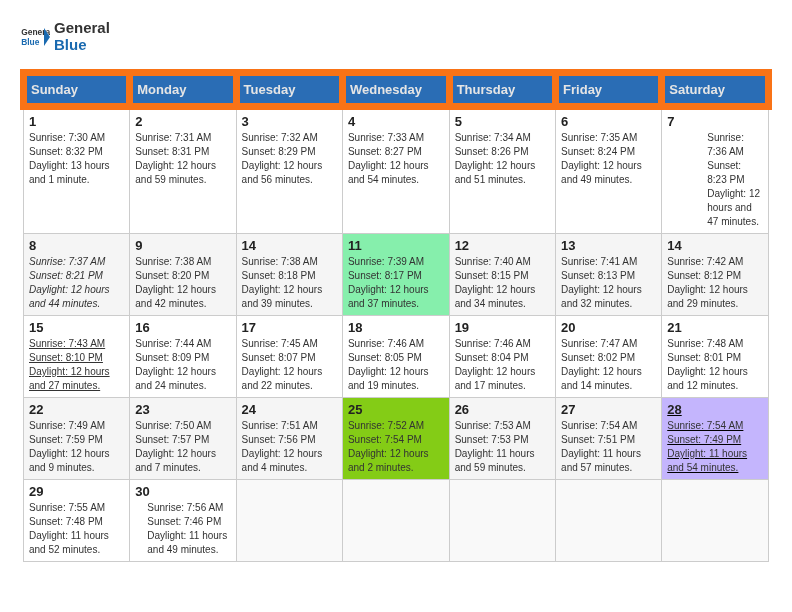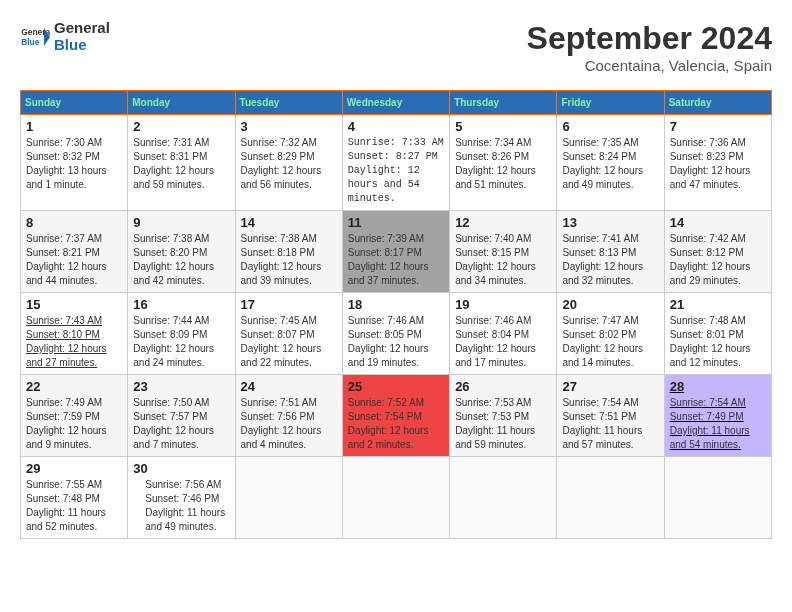--- a/index.html
+++ b/index.html
@@ -37,26 +37,26 @@
       font-size: 15px;
       color: #555;
     }
     .calendar {
       width: 100%;
       border-collapse: collapse;
       font-size: 11px;
     }
     .calendar th {
       background-color: #2a6db5;
-      color: #86efac;
+      color: #e5e5e5;
       padding: 6px 4px;
       text-align: left;
-      font-size: 10px;
+      font-size: 13px;
       font-weight: bold;
-      border: 1px solid #f97316;
+      border: 7px solid #f97316;
     }
     .calendar td {
       border: 1px solid #ccc;
       padding: 4px 5px;
       vertical-align: top;
       width: 107px;
       min-height: 80px;
       background: #fff;
     }
     .calendar tr:nth-child(even) td {
@@ -88,24 +88,20 @@
       <text x="2" y="38" font-size="14" font-weight="bold" fill="#1a6ab0">Blue</text>
       <polygon points="45,10 55,25 45,40" fill="#1a6ab0" transform="translate(-5,0)"></polygon>
     </svg>
     <div>
       <div style="font-size:15px;font-weight:bold;color:#333;line-height:1.1;">
         <span style="color:#333;">General</span>
       </div>
       <div style="font-size:15px;font-weight:bold;color:#1a6ab0;line-height:1.1;">Blue</div>
     </div>
   </div>
-  <div class="title-section">
-    <div class="month-title">September 2024</div>
-    <div class="subtitle">Cocentaina, Valencia, Spain</div>
-  </div>
 </div>
 
 <table class="calendar">
   <thead>
     <tr>
     <th>Sunday</th>
         <th>Monday</th>
         <th>Tuesday</th>
         <th>Wednesday</th>
         <th>Thursday</th>
@@ -128,63 +124,63 @@
 Daylight: 12 hours and 59 minutes.</div>
         </td>
         <td>
           <span class="day-num">3</span>
           <div class="day-info" style="white-space: pre-line;">Sunrise: 7:32 AM
 Sunset: 8:29 PM
 Daylight: 12 hours and 56 minutes.</div>
         </td>
         <td>
           <span class="day-num">4</span>
-          <div class="day-info" style="white-space: pre-line; font-family: Liberation Mono, monospace;">Sunrise: 7:33 AM
+          <div class="day-info" style="white-space: pre-line;">Sunrise: 7:33 AM
 Sunset: 8:27 PM
 Daylight: 12 hours and 54 minutes.</div>
         </td>
         <td>
           <span class="day-num">5</span>
           <div class="day-info" style="white-space: pre-line;">Sunrise: 7:34 AM
 Sunset: 8:26 PM
 Daylight: 12 hours and 51 minutes.</div>
         </td>
         <td>
           <span class="day-num">6</span>
           <div class="day-info" style="white-space: pre-line;">Sunrise: 7:35 AM
 Sunset: 8:24 PM
 Daylight: 12 hours and 49 minutes.</div>
         </td>
         <td>
           <span class="day-num">7</span>
-          <div class="day-info" style="white-space: pre-line;">Sunrise: 7:36 AM
+          <div class="day-info" style="white-space: pre-line; margin-left: 40px;">Sunrise: 7:36 AM
 Sunset: 8:23 PM
 Daylight: 12 hours and 47 minutes.</div>
         </td>
       </tr>
       <tr style="background-color: rgb(245, 245, 245);">
         <td style="background-color: rgb(245, 245, 245);">
           <span class="day-num">8</span>
-          <div class="day-info" style="white-space: pre-line;">Sunrise: 7:37 AM
+          <div class="day-info" style="white-space: pre-line; font-style: italic;">Sunrise: 7:37 AM
 Sunset: 8:21 PM
 Daylight: 12 hours and 44 minutes.</div>
         </td>
         <td style="background-color: rgb(245, 245, 245);">
           <span class="day-num">9</span>
           <div class="day-info" style="white-space: pre-line;">Sunrise: 7:38 AM
 Sunset: 8:20 PM
 Daylight: 12 hours and 42 minutes.</div>
         </td>
         <td style="background-color: rgb(245, 245, 245);">
           <span class="day-num">14</span>
           <div class="day-info" style="white-space: pre-line;">Sunrise: 7:38 AM
 Sunset: 8:18 PM
 Daylight: 12 hours and 39 minutes.</div>
         </td>
-        <td style="background-color: #a3a3a3;">
+        <td style="background-color: #86efac;">
           <span class="day-num">11</span>
           <div class="day-info" style="white-space: pre-line;">Sunrise: 7:39 AM
 Sunset: 8:17 PM
 Daylight: 12 hours and 37 minutes.</div>
         </td>
         <td style="background-color: rgb(245, 245, 245); margin-left: 36px;">
           <span class="day-num">12</span>
           <div class="day-info" style="white-space: pre-line;">Sunrise: 7:40 AM
 Sunset: 8:15 PM
 Daylight: 12 hours and 34 minutes.</div>
@@ -258,21 +254,21 @@
           <div class="day-info" style="white-space: pre-line;">Sunrise: 7:50 AM
 Sunset: 7:57 PM
 Daylight: 12 hours and 7 minutes.</div>
         </td>
         <td style="background-color: rgb(245, 245, 245);">
           <span class="day-num">24</span>
           <div class="day-info" style="white-space: pre-line;">Sunrise: 7:51 AM
 Sunset: 7:56 PM
 Daylight: 12 hours and 4 minutes.</div>
         </td>
-        <td style="background-color: #ef4444; margin-top: 31px;">
+        <td style="background-color: #84cc16; margin-top: 31px;">
           <span class="day-num">25</span>
           <div class="day-info" style="white-space: pre-line;">Sunrise: 7:52 AM
 Sunset: 7:54 PM
 Daylight: 12 hours and 2 minutes.</div>
         </td>
         <td style="background-color: rgb(245, 245, 245);">
           <span class="day-num">26</span>
           <div class="day-info" style="white-space: pre-line;">Sunrise: 7:53 AM
 Sunset: 7:53 PM
 Daylight: 11 hours and 59 minutes.</div>

